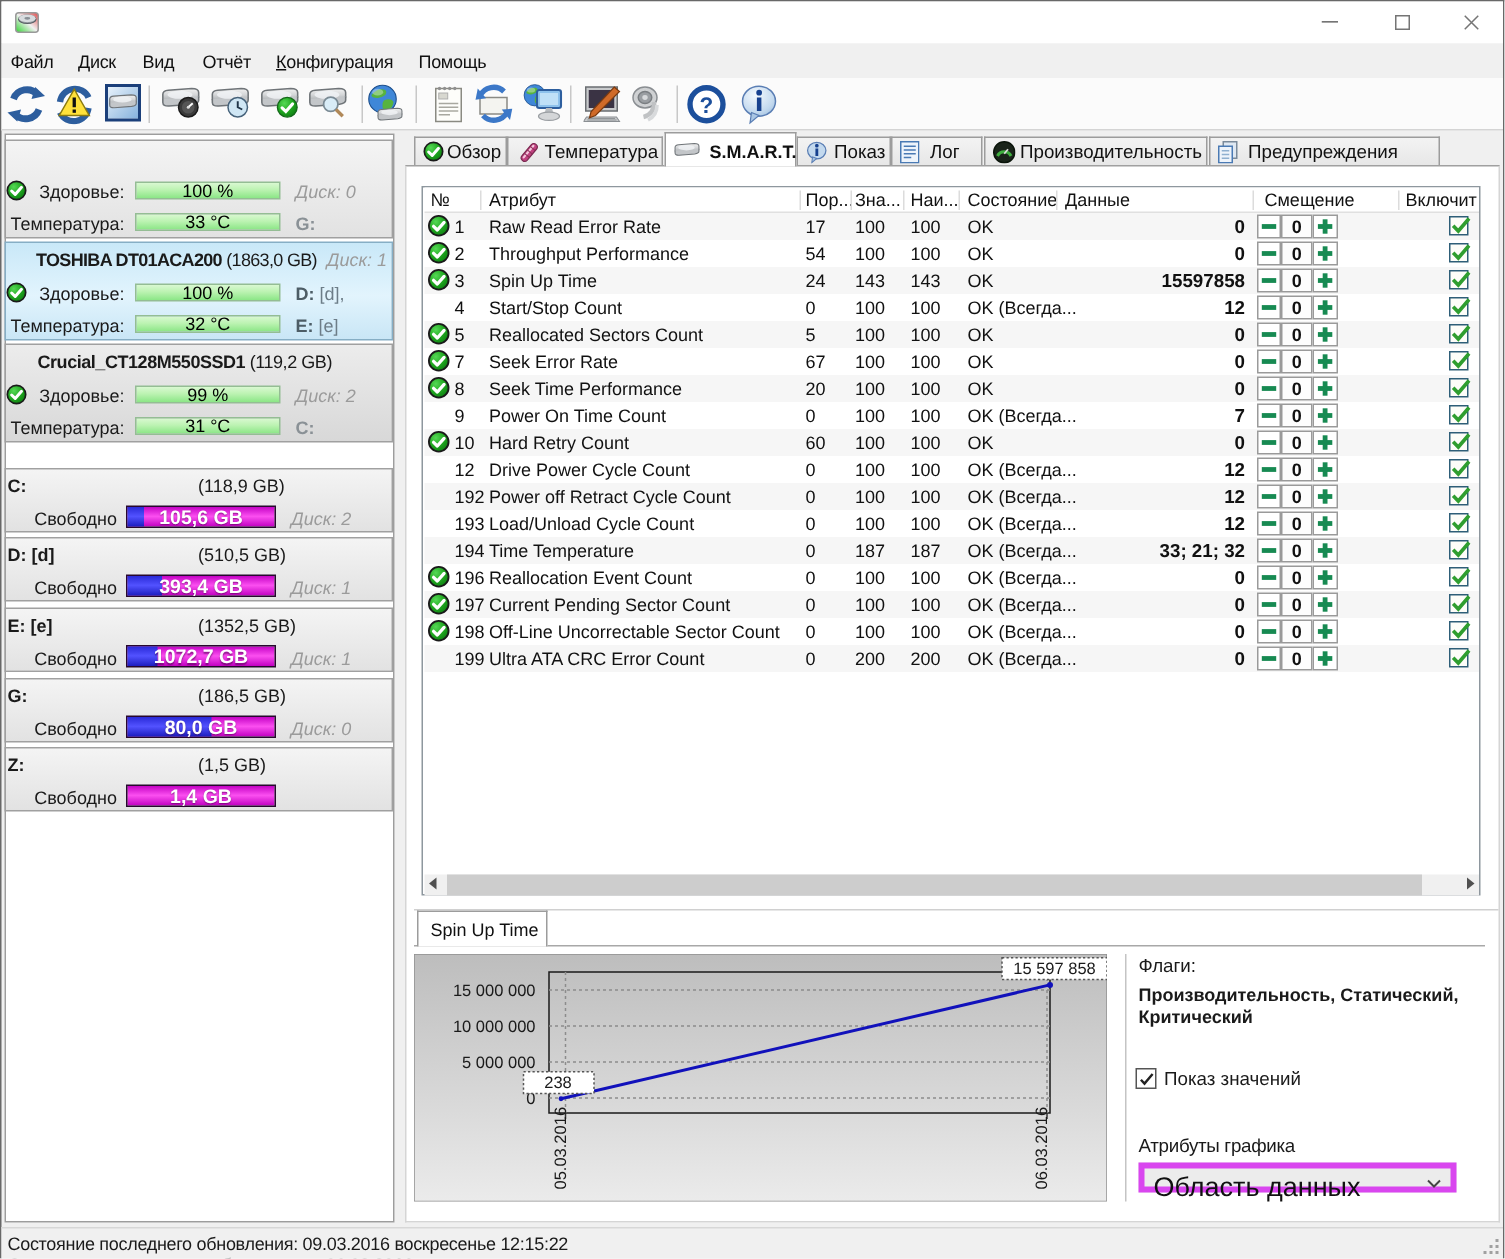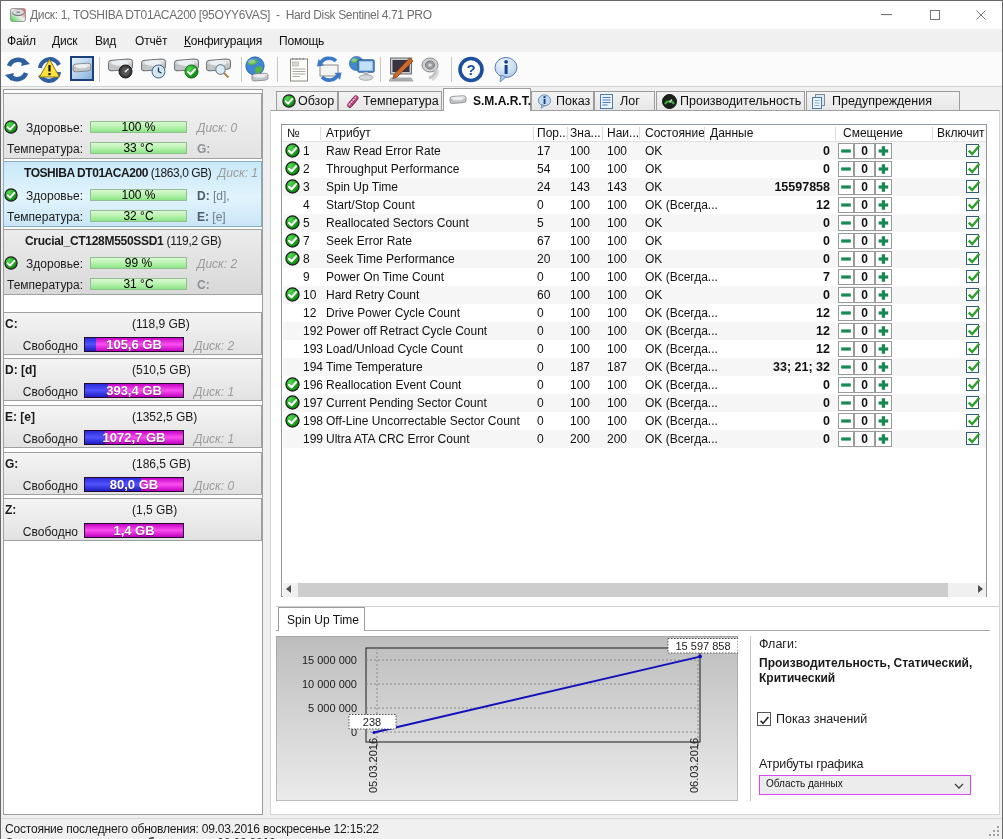--- a/index.html
+++ b/index.html
@@ -66,21 +66,20 @@
   <stop offset="0" stop-color="#2fd42f"></stop>
           <stop offset="50%" stop-color="#f0f0f0"></stop>
           <stop offset="100%" stop-color="#e04848"></stop>
         </linearGradient>
       </defs>
  <rect x="0.5" y="1.5" width="15" height="13" rx="2" fill="url(#tic)" stroke="#999"></rect>
  <ellipse cx="8.2" cy="5.8" rx="5.8" ry="2.8" fill="#9aa0a6" stroke="#5a6066" stroke-width="0.8"></ellipse>
  <ellipse cx="8.2" cy="5.2" rx="5.6" ry="2.6" fill="#d8dcdf"></ellipse>
  <ellipse cx="8.2" cy="5.2" rx="2" ry="0.9" fill="#8a9096"></ellipse>
 </svg>
-<div id="title-text">Диск: 1, TOSHIBA DT01ACA200 [95OYY6VAS]  -  Hard Disk Sentinel 4.71 PRO</div>
 <svg class="abs" style="left:880px;top:13px" width="11" height="2" viewBox="0 0 11 2">
       <rect width="11" height="1.1" fill="#757575"></rect>
     </svg>
 <svg class="abs" style="left:929px;top:9px" width="10" height="10" viewBox="0 0 10 10">
       <rect x="0.5" y="0.5" width="9" height="9" fill="none" stroke="#757575" stroke-width="1"></rect>
     </svg>
 <svg class="abs" style="left:975px;top:9px" width="10" height="10" viewBox="0 0 10 10">
       <path d="M0.5 0.5 L9.5 9.5 M9.5 0.5 L0.5 9.5" stroke="#757575" stroke-width="1"></path>
     </svg>
 </div>
@@ -913,21 +912,21 @@
 </svg>
 <div class="botlabel" style="left:759px;top:637px">Флаги:</div>
 <div class="botlabel" style="left:759px;top:656px;font-weight:bold;font-size:12px">Производительность, Статический,</div>
 <div class="botlabel" style="left:759px;top:671px;font-weight:bold;font-size:12px">Критический</div>
 <div class="abs" style="left:757px;top:712px;width:14px;height:14px;border:1px solid #555;background:#fff">
 <svg width="13" height="13" viewBox="0 0 13 13">
       <path d="M2.6 6.8 L5 9.4 L10.4 3.0" stroke="#222" stroke-width="1.6" fill="none"></path>
     </svg></div>
 <div class="botlabel" style="left:776px;top:712px">Показ значений</div>
 <div class="botlabel" style="left:759px;top:757px;letter-spacing:-0.2px">Атрибуты графика</div>
-<div class="abs" style="left:759px;top:775px;width:212px;height:20px;background:#ececec;border:1px solid #d946ef;font-size:10px;color:#111">
+<div class="abs" style="left:759px;top:775px;width:212px;height:20px;background:#ececec;border:4px solid #d946ef;font-size:18px;color:#111">
 <div style="position:absolute;left:6px;top:2px">Область данных</div>
 <svg style="position:absolute;right:6px;top:7px" width="10" height="6" viewBox="0 0 10 6">
       <path d="M1 1 L5 5 L9 1" stroke="#444" stroke-width="1.3" fill="none"></path>
     </svg>
   </div>
 <div id="statusbar">
 <div style="position:absolute;left:4px;top:3px;letter-spacing:-0.2px">Состояние последнего обновления: 09.03.2016 воскресенье 12:15:22</div>
 <div style="position:absolute;left:4px;top:17px;font-weight:bold;color:#333;letter-spacing:-0.2px">Состояние последнего обновления: 06.03.2016 воскресенье</div>
 <svg style="position:absolute;right:2px;bottom:2px" width="12" height="12" viewBox="0 0 12 12">
       <g fill="#a0a0a0">

